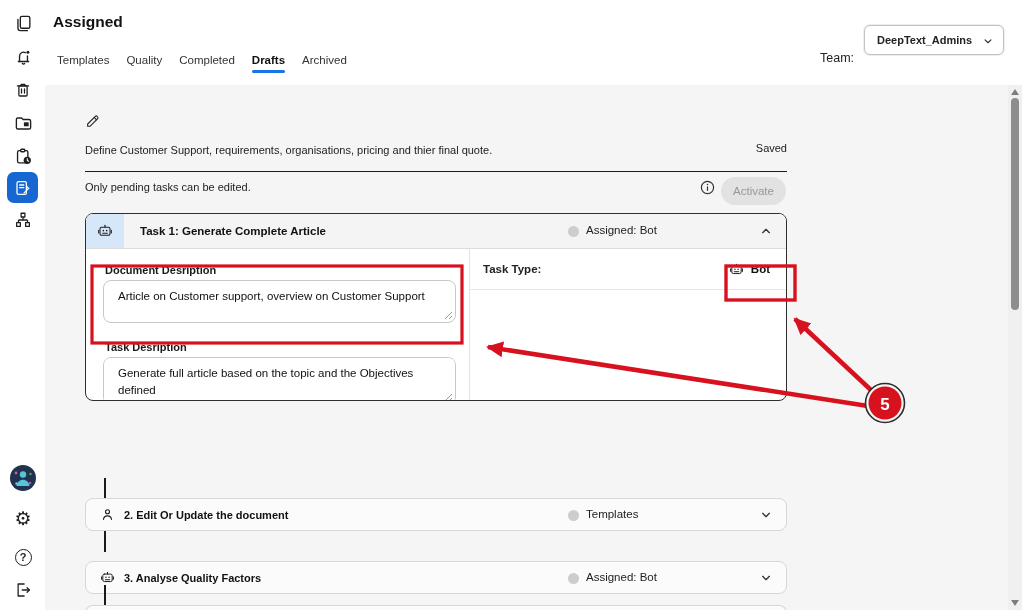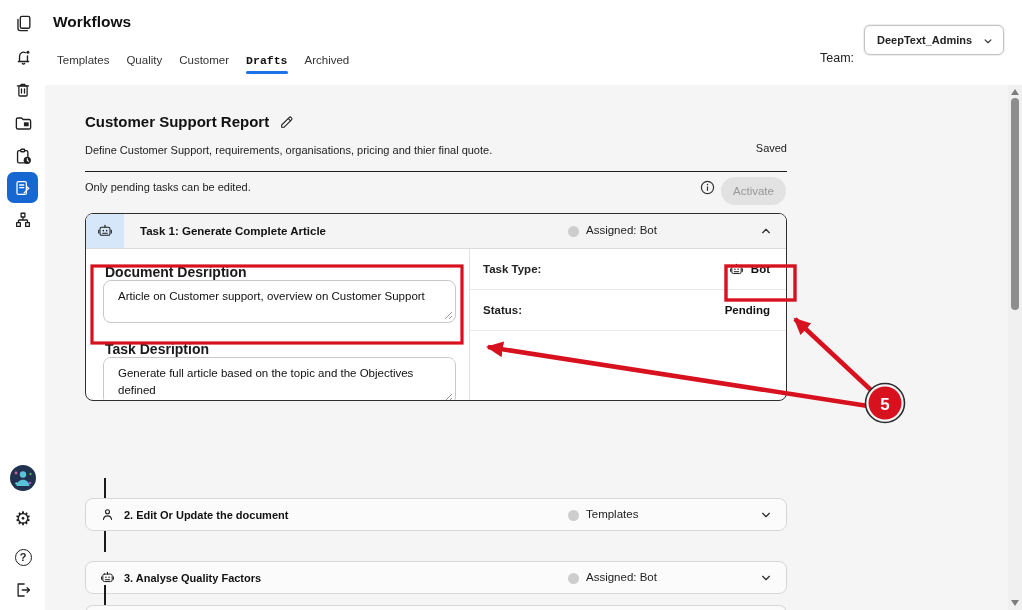--- a/index.html
+++ b/index.html
@@ -17,21 +17,21 @@
 
   
   .page-title { position:absolute; left:53px; top:13px; font-size:15.5px; font-weight:bold; color:#111; }
   .team-wrap { position:absolute; left:820px; top:15px; display:flex; align-items:center; gap:10px; }
   .team-label { font-size:12.5px; color:#222;margin-top:36px; }
   .team-select { position:relative; width:140px; height:30px; border:1px solid #c3c3c3; border-radius:6px; background:#fff; display:flex; align-items:center; padding-left:12px; font-size:11px; font-weight:bold; color:#222; cursor:pointer; box-shadow:0 0 0 1px #eee;text-align:center; }
   .team-select svg { position:absolute; right:8px; top:8px; }
 
   .tabs { position:absolute; left:57px; top:54px; display:flex; gap:17px; }
   .tab { font-size:11.5px; color:#333; padding-bottom:5px; cursor:pointer; }
-  .tab.active { color:#111; font-weight:bold;font-family:Liberation Mono, monospace; }
+  .tab.active { color:#111; font-weight:bold; }
   .tab.active::after { content:""; display:block; height:3px; background:#1a73e8; border-radius:3px; margin-top:4px; }
 
   
   .content { position:absolute; left:45px; top:85px; width:977px; height:525px; background:#f5f5f5; }
   .main { position:absolute; left:40px; top:0; width:702px; height:525px; }
 
   .wf-title-row { position:absolute; left:0; top:28px; display:flex; align-items:center; gap:10px; }
   .wf-title { font-size:15px; font-weight:bold; color:#111; }
   .wf-subtitle { position:absolute; left:0; top:59px; font-size:11px; color:#222; }
   .wf-saved { position:absolute; right:0; top:57px; font-size:11px; color:#222; }
@@ -46,21 +46,21 @@
   .tc-icon-cell { width:38px; height:100%; background:#d7e7fa; display:flex; align-items:center; justify-content:center; }
   .tc-title { margin-left:16px; font-size:11.5px; font-weight:bold; color:#111; }
   .assign-dot { position:absolute; left:482px; top:12px; width:11px; height:11px; border-radius:50%; background:#cdcdcd; }
   .assign-label { position:absolute; left:500px; top:10px; font-size:11.5px; color:#222; }
   .tc-chevron { position:absolute; right:12px; top:9px; cursor:pointer; }
 
   .tc-body { display:flex; height:216px; }
   .tc-left { position:relative; width:383px; height:100%; }
   .tc-right { position:relative; flex:1; border-left:1px solid #e2e2e2; }
 
-  .field-label { font-size:14px; font-weight:bold; color:#1a1a1a; }
+  .field-label { font-size:11px; font-weight:bold; color:#1a1a1a; }
   .lbl-doc { position:absolute; left:19px; top:15px; }
   .lbl-task { position:absolute; left:19px; top:92px; }
   .ta-wrap { position:absolute; left:17px; width:353px; }
   .ta-doc { top:31px; height:43px; }
   .ta-task { top:108px; height:48px; }
   textarea.field { width:100%; height:100%; border:1px solid #c7c7c7; border-radius:8px; padding:7px 14px; font-size:11.5px; color:#111; font-family:"Liberation Sans",sans-serif; resize:none; background:#fff; line-height:1.45; }
   .resize-corner { position:absolute; right:3px; bottom:3px; pointer-events:none; }
 
   .comment-btn { position:absolute; left:19px; top:170px; cursor:pointer; }
   .saved-chip { position:absolute; right:16px; top:173px; display:flex; align-items:center; gap:6px; font-size:11.5px; color:#9a9a9a; }
@@ -173,45 +173,44 @@
     </div>
     <div class="side-icon" style="top:577px">
       <svg width="18" height="18" viewBox="0 0 24 24" fill="none" stroke="#1f1f1f" stroke-width="1.7" stroke-linecap="round" stroke-linejoin="round">
           <path d="M13.5 4H5.5v16h8"></path>
           <path d="M11 12h9.5"></path>
           <path d="M17.5 9l3 3-3 3"></path>
         </svg>
     </div>
   </aside>
 
-  <h1 class="page-title">Workflows</h1>
+  <h1 class="page-title">Assigned</h1>
 
   <div class="team-wrap">
     <span class="team-label">Team:</span>
     <div class="team-select">
       <span>DeepText_Admins</span>
       <svg width="14" height="14" viewBox="0 0 24 24" fill="none" stroke="#333" stroke-width="2" stroke-linecap="round" stroke-linejoin="round">
           <polyline points="7 10 12 15 17 10"></polyline>
         </svg>
     </div>
   </div>
 
   <nav class="tabs">
     <span class="tab">Templates</span>
     <span class="tab">Quality</span>
-    <span class="tab">Customer</span>
+    <span class="tab">Completed</span>
     <span class="tab active">Drafts</span>
     <span class="tab">Archived</span>
   </nav>
 
   <div class="content">
     <div class="main">
 
       <div class="wf-title-row">
-        <span class="wf-title">Customer Support Report</span>
         <svg width="16" height="16" viewBox="0 0 24 24" fill="none" stroke="#1f1f1f" stroke-width="1.6" stroke-linecap="round" stroke-linejoin="round" style="cursor:pointer">
             <path d="M4 20h3.5L19 8.5a1.8 1.8 0 0 0 0-2.5l-1-1a1.8 1.8 0 0 0-2.5 0L4 16.5V20z"></path>
             <path d="M13.8 6.7l3.5 3.5"></path>
           </svg>
       </div>
       <div class="wf-subtitle">Define Customer Support, requirements, organisations, pricing and thier final quote.</div>
       <div class="wf-saved">Saved</div>
       <div class="wf-divider"></div>
       <div class="wf-notice">Only pending tasks can be edited.</div>
 
@@ -289,24 +288,20 @@
                     <circle cx="9.5" cy="11.5" r="1.2" fill="#1f1f1f" stroke="none"></circle>
                     <circle cx="14.5" cy="11.5" r="1.2" fill="#1f1f1f" stroke="none"></circle>
                     <path d="M8.5 15.5h7"></path>
                     <path d="M2.5 11v4M21.5 11v4"></path>
                     <path d="M12 6.5V4.6"></path>
                     <circle cx="12" cy="3.8" r="1" fill="#1f1f1f" stroke="none"></circle>
                   </svg>
                 <span>Bot</span>
               </span>
             </div>
-            <div class="tt-row">
-              <span class="tt-label">Status:</span>
-              <span class="tt-plain">Pending</span>
-            </div>
           </div>
         </div>
       </section>
 
       <div class="connector conn-1"></div>
 
       <div class="task-row row-2">
         <svg width="15" height="15" viewBox="0 0 24 24" fill="none" stroke="#1f1f1f" stroke-width="1.8" stroke-linecap="round" stroke-linejoin="round">
             <circle cx="12" cy="7.5" r="3.2"></circle>
             <path d="M5.5 20c.6-3.9 3.2-5.8 6.5-5.8s5.9 1.9 6.5 5.8"></path>

